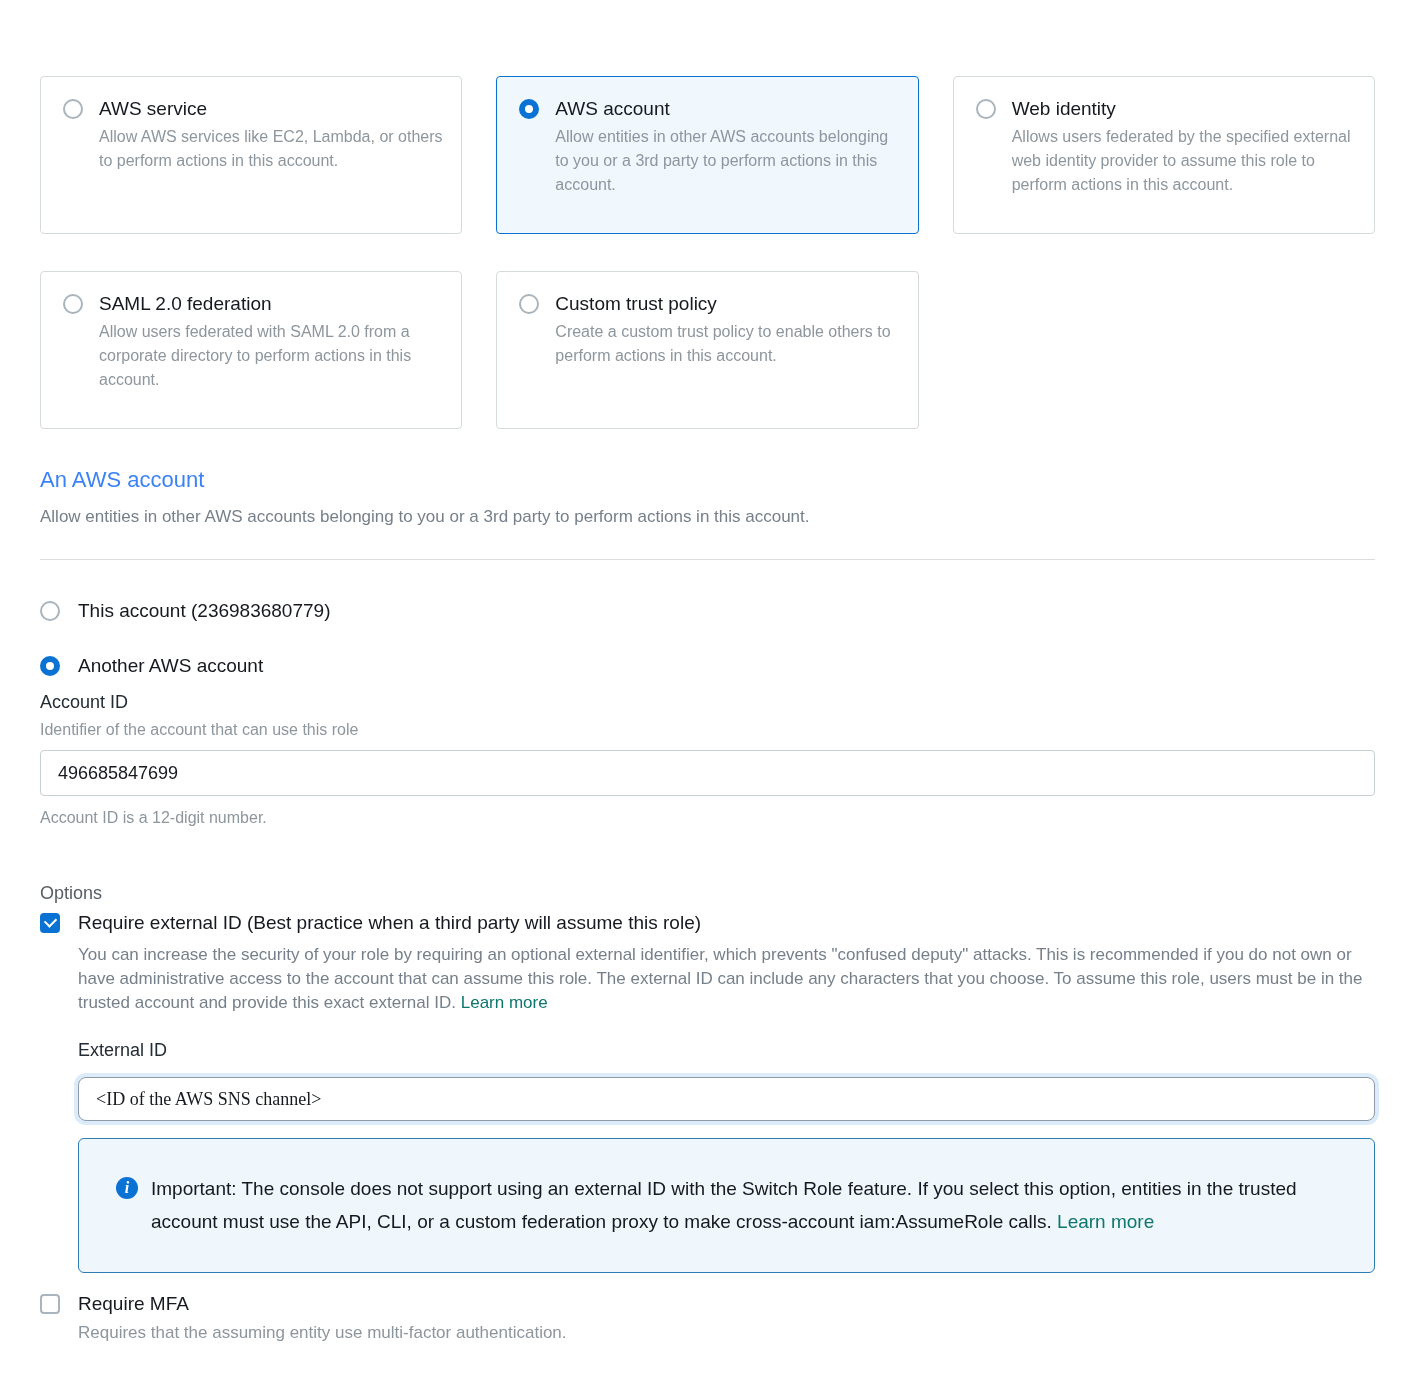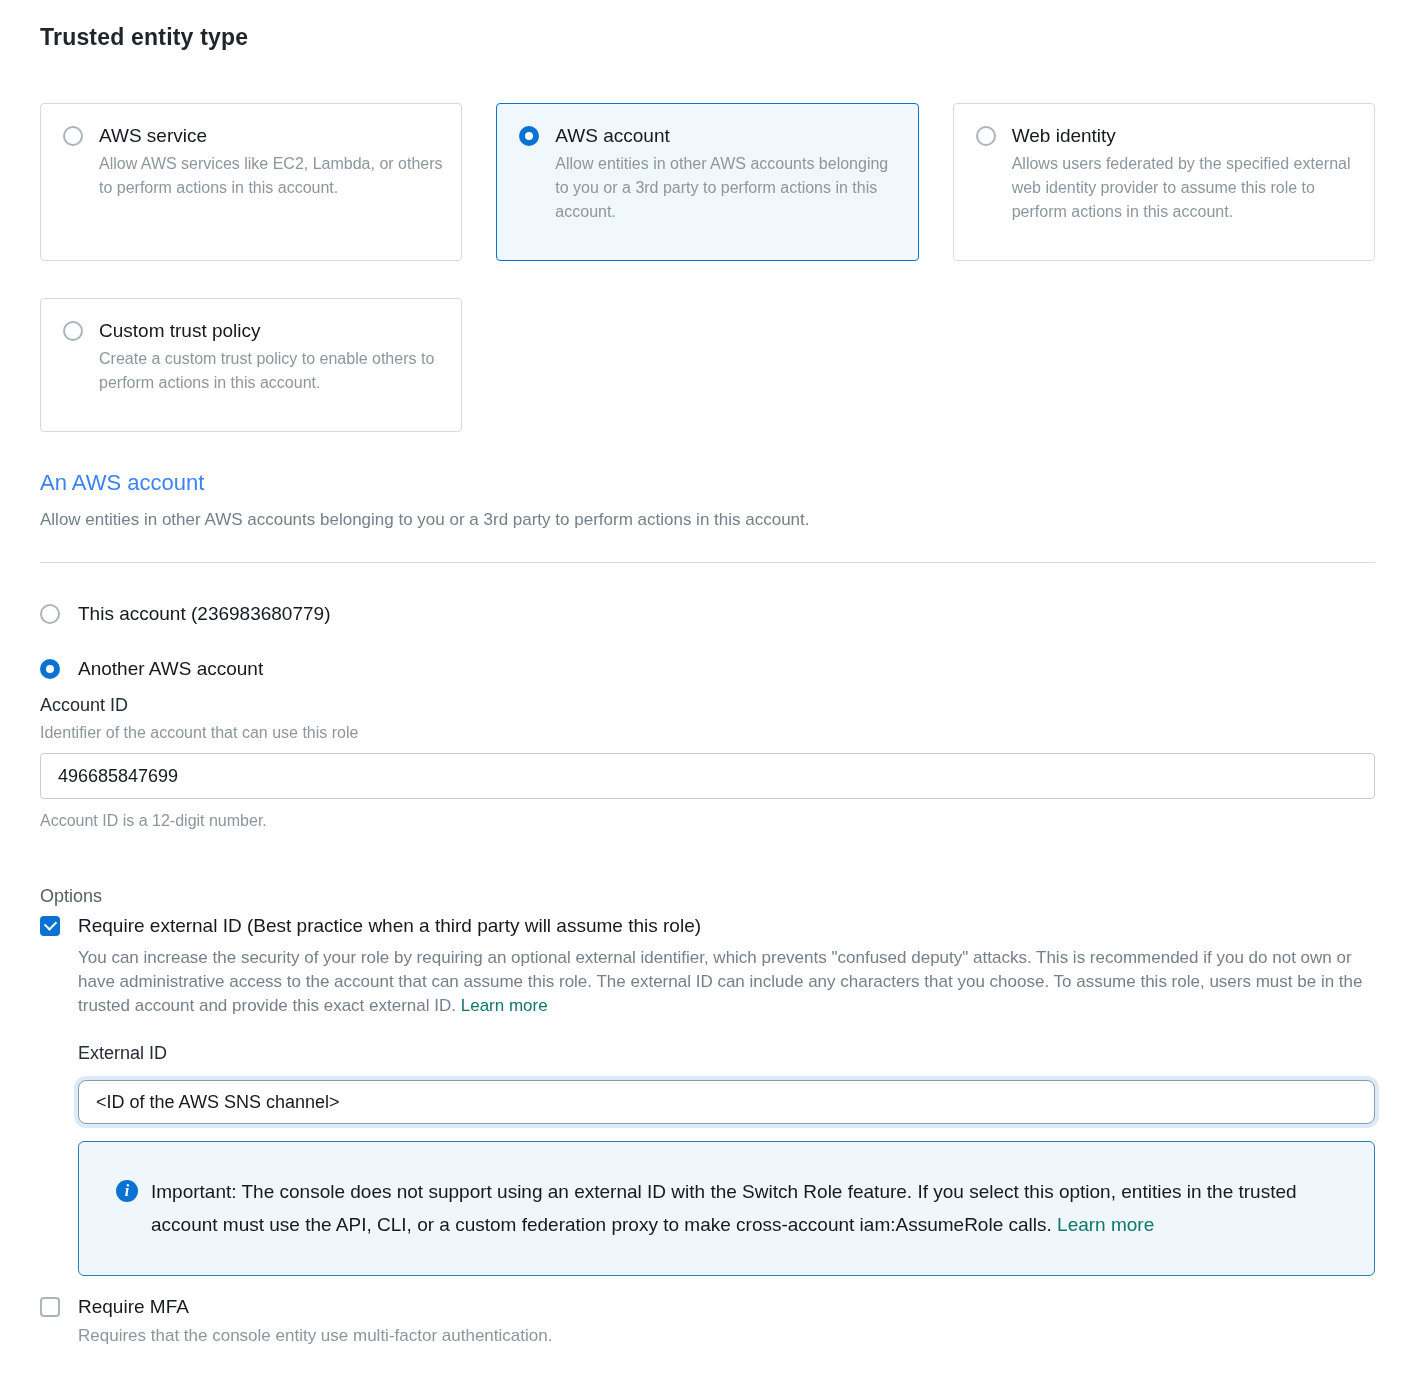--- a/index.html
+++ b/index.html
@@ -107,21 +107,21 @@
   .indent { margin-left: 38px; }
   .opt-desc { margin-top: 9px; font-size: 17px; line-height: 24px; color: #76808a; max-width: 1302px; }
   a.link { color: #0f766e; text-decoration: none; cursor: pointer; }
 
   .ext-label { display: block; margin-top: 25px; font-size: 18px; color: #232c35; }
   .ext-input {
     display: block;
     margin-top: 16px;
     width: calc(100% - 38px);
     height: 44px;
-    font-family: Liberation Sans, sans-serif;
+    font-family: Liberation Serif, serif;
     font-size: 18px;
     color: #16191f;
     padding: 0 17px;
     border: 1px solid #8e9ba6;
     border-radius: 8px;
     background: #fff;
     outline: none;
     box-shadow: 0 0 0 4px #dcebf9;
   }
 
@@ -154,21 +154,20 @@
   .info-text { font-size: 19px; line-height: 33px; color: #16191f; }
 
   .mfa-row { margin-top: 20px; }
   .mfa-desc { margin-top: 8px; font-size: 17px; color: #8d969d; }
 </style>
 </head>
 <body>
 
 <div class="page">
 
-  <h1 class="page-title">Trusted entity type</h1>
 
   <div class="cards">
 
     <div class="card">
       <span class="radio"></span>
       <div>
         <div class="card-title">AWS service</div>
         <div class="card-desc">Allow AWS services like EC2, Lambda, or others to perform actions in this account.</div>
       </div>
     </div>
@@ -182,20 +181,27 @@
     </div>
 
     <div class="card">
       <span class="radio"></span>
       <div>
         <div class="card-title">Web identity</div>
         <div class="card-desc">Allows users federated by the specified external web identity provider to assume this role to perform actions in this account.</div>
       </div>
     </div>
 
+    <div class="card">
+      <span class="radio"></span>
+      <div>
+        <div class="card-title">SAML 2.0 federation</div>
+        <div class="card-desc">Allow users federated with SAML 2.0 from a corporate directory to perform actions in this account.</div>
+      </div>
+    </div>
 
     <div class="card">
       <span class="radio"></span>
       <div>
         <div class="card-title">Custom trust policy</div>
         <div class="card-desc">Create a custom trust policy to enable others to perform actions in this account.</div>
       </div>
     </div>
 
   </div>
@@ -237,15 +243,15 @@
 
   <div class="info-box">
     <span class="info-icon">i</span>
     <p class="info-text"><span>Important: The console does not support using an external ID with the Switch Role feature. If you select this option, entities in the trusted account must use the API, CLI, or a custom federation proxy to make cross-account iam:AssumeRole calls.</span> <a class="link">Learn more</a></p>
   </div>
 
   <div class="check-row mfa-row">
     <span class="checkbox"></span>
     <span class="check-label">Require MFA</span>
   </div>
-  <p class="mfa-desc indent">Requires that the console entity use multi-factor authentication.</p>
+  <p class="mfa-desc indent">Requires that the assuming entity use multi-factor authentication.</p>
 
 </div>
 
 </body></html>

